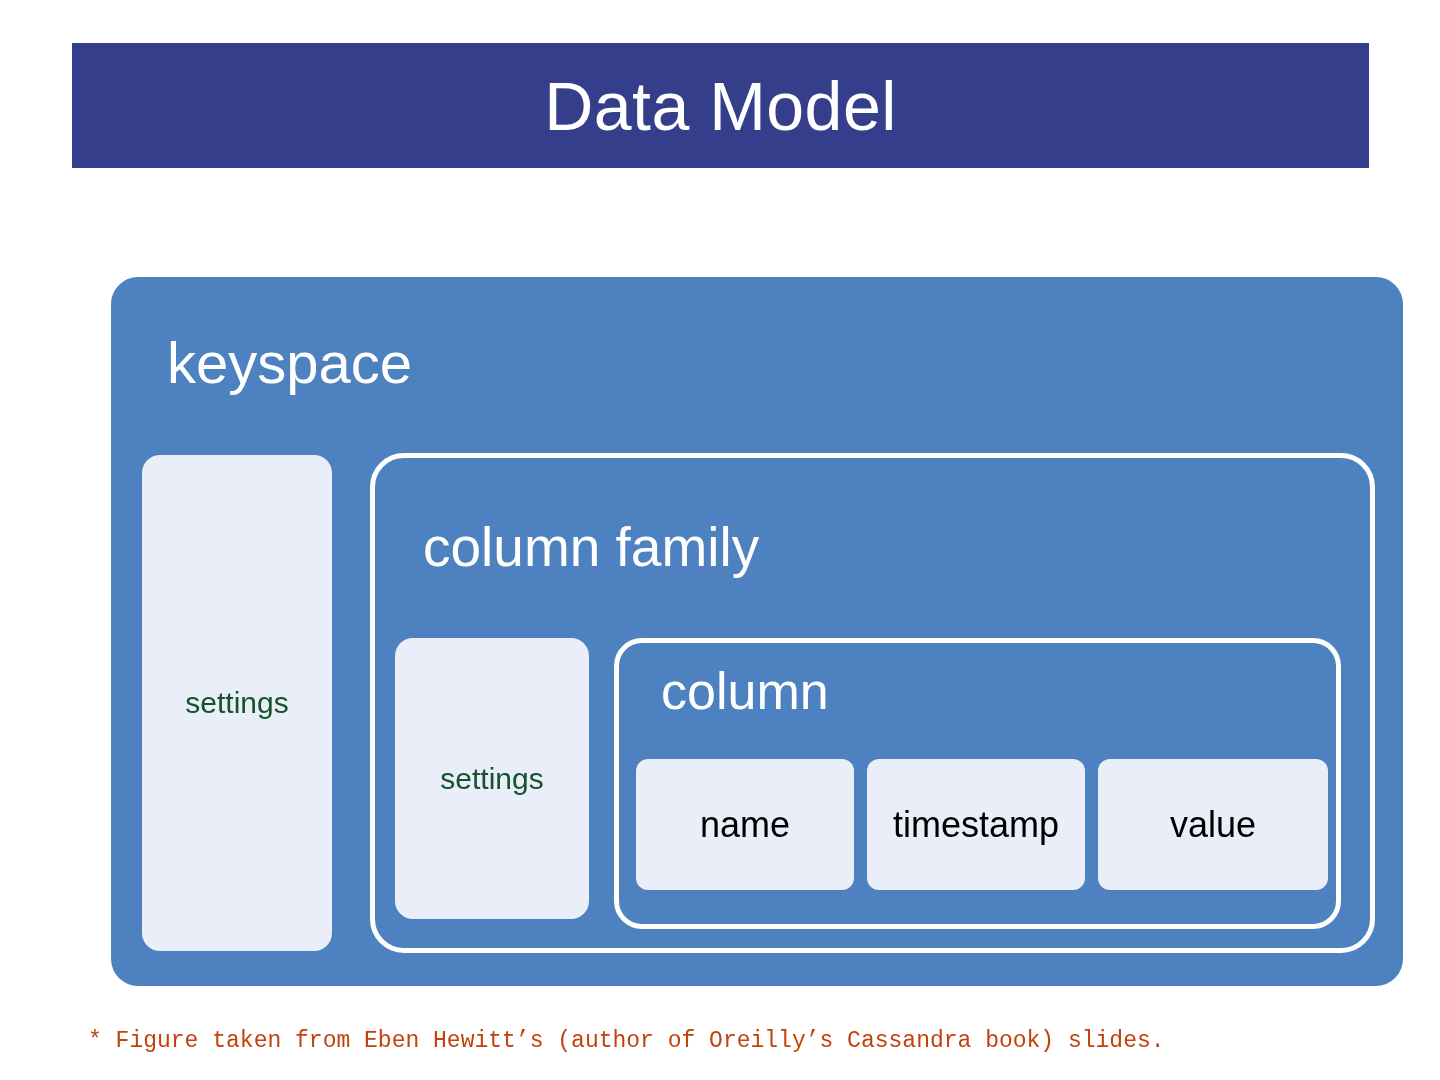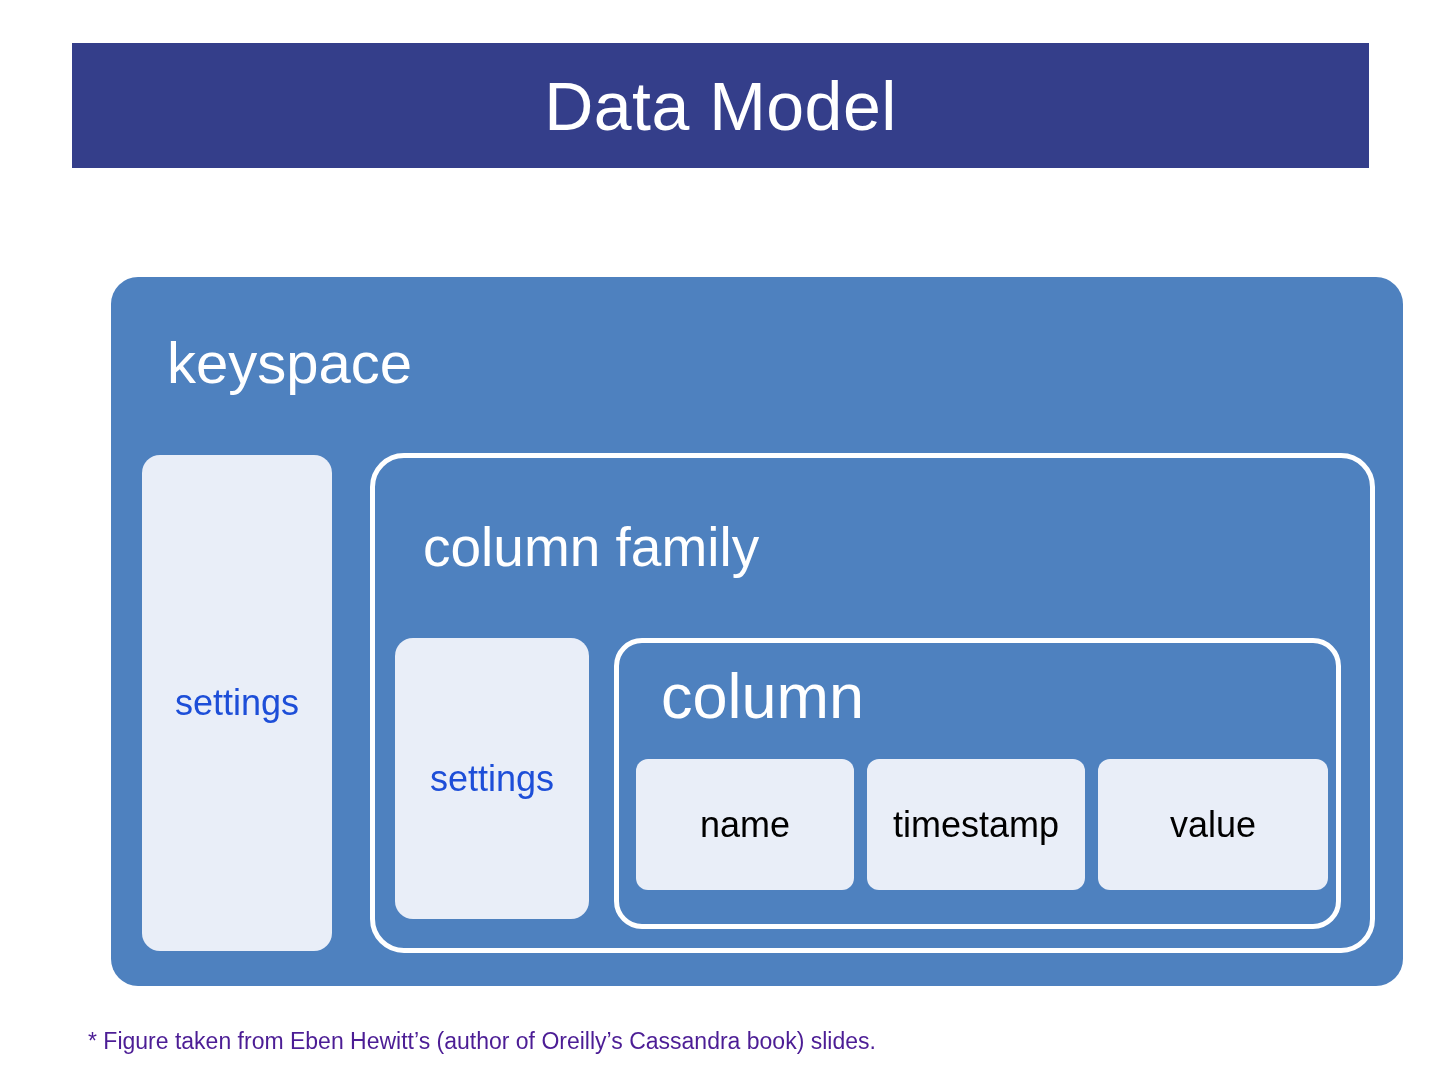--- a/index.html
+++ b/index.html
@@ -67,22 +67,22 @@
   .light-box {
     position: absolute;
     background: #e9eef8;
     border-radius: 16px;
     display: flex;
     align-items: center;
     justify-content: center;
     box-sizing: border-box;
   }
   .light-box-label {
-    color: #1d4ed8;
-    font-size: 36px;
+    color: #14532d;
+    font-size: 30px;
     line-height: 1;
     white-space: nowrap;
     font-family: "Liberation Sans", sans-serif;
   }
 
   
   .keyspace-settings {
     left: 31px;
     top: 178px;
     width: 190px;
@@ -123,21 +123,21 @@
     top: 180px;
     width: 727px;
     height: 291px;
     border: 5px solid #ffffff;
     border-radius: 28px;
     box-sizing: border-box;
   }
   .column-label {
     left: 42px;
     top: 22px;
-    font-size: 63px;
+    font-size: 52px;
   }
 
   
   .field-row {
     position: absolute;
     left: 17px;
     top: 116px;
     width: 692px;
     height: 131px;
     display: flex;
@@ -164,24 +164,24 @@
     white-space: nowrap;
     font-family: "Liberation Sans", sans-serif;
   }
 
   
   .footnote {
     position: absolute;
     left: 88px;
     top: 1028px;
     font-size: 23px;
-    color: #4c1d95;
+    color: #c2410c;
     line-height: 1.2;
     white-space: nowrap;
-    font-family: Liberation Sans, sans-serif;
+    font-family: Liberation Mono, monospace;
   }
 </style>
 </head>
 <body>
 
 <div class="title-bar">
   <span class="title-text">Data Model</span>
 </div>
 
 <div class="keyspace-box">

